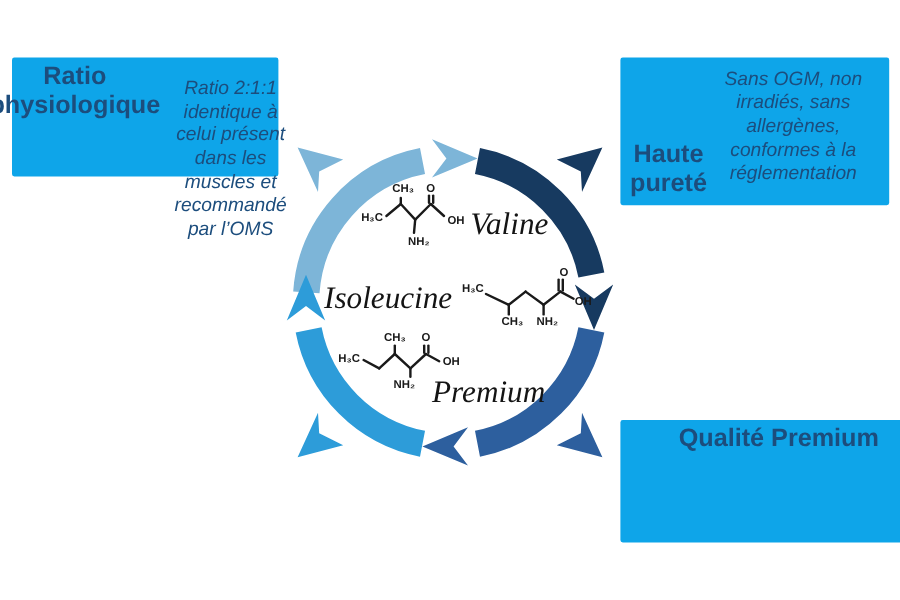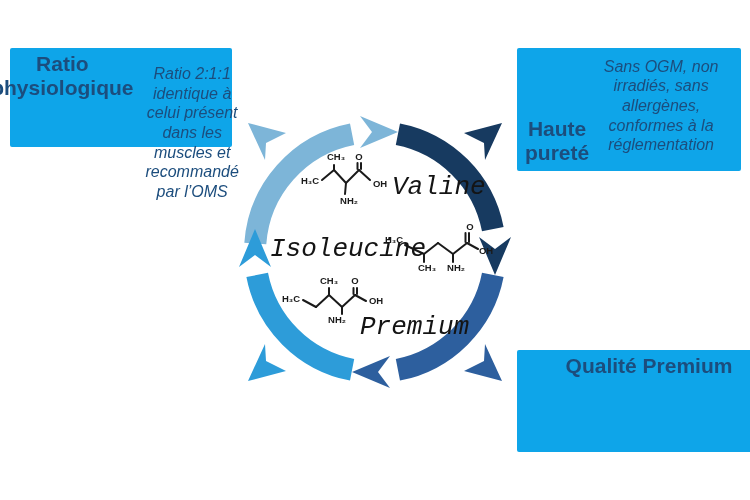--- a/index.html
+++ b/index.html
@@ -14,21 +14,21 @@
   .card p:empty{display:none;margin:0;}
   .card-tl{left:10px;top:48px;width:222px;height:99px;}
   .card-tr{left:517px;top:48px;width:224px;height:123px;align-items:flex-end;}
   .card-bl{left:10px;top:350px;width:222px;height:102px;}
   .card-br{left:517px;top:350px;width:264px;height:102px;}
   .cycle-svg{position:absolute;left:230px;top:100px;}
   .mol{position:absolute;}
   .mol text{font-family:"Liberation Sans",sans-serif;font-size:9.5px;font-weight:700;fill:#1a1a1a;}
   .mol line{stroke:#1a1a1a;stroke-width:2;stroke-linecap:round;}
   .amino-label{position:absolute;font-style:italic;font-size:26px;color:#141414;
-               font-family:Liberation Mono, monospace;white-space:nowrap;}
+               font-family:Liberation Serif, serif;white-space:nowrap;}
 </style>
 </head>
 <body>
 
 <div class="canvas">
 
   <div class="card card-tl">
     <h2>Ratio physiologique</h2>
     <p>Ratio 2:1:1 identique à celui présent dans les muscles et recommandé par l’OMS</p>
 

